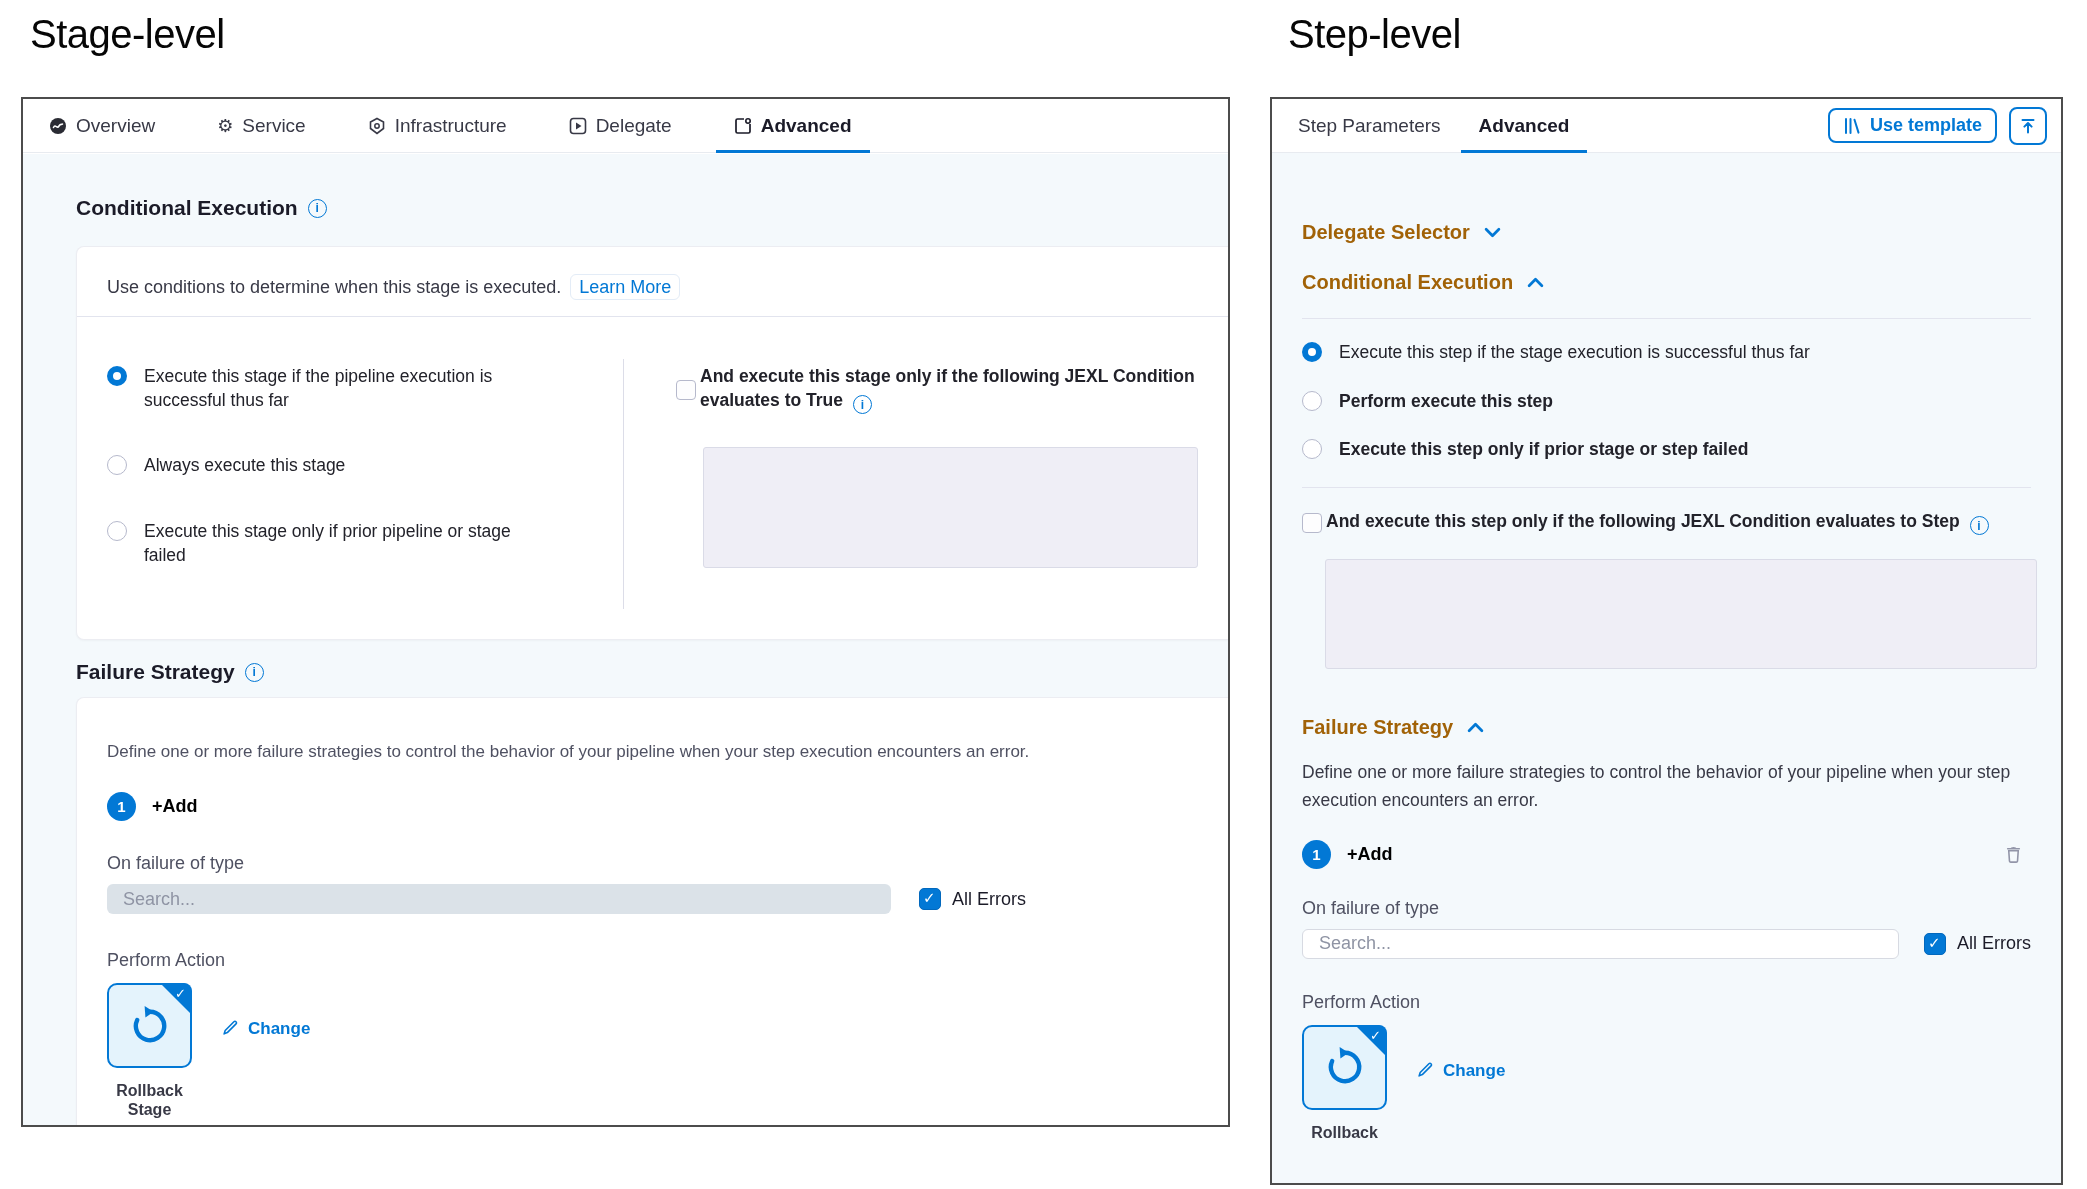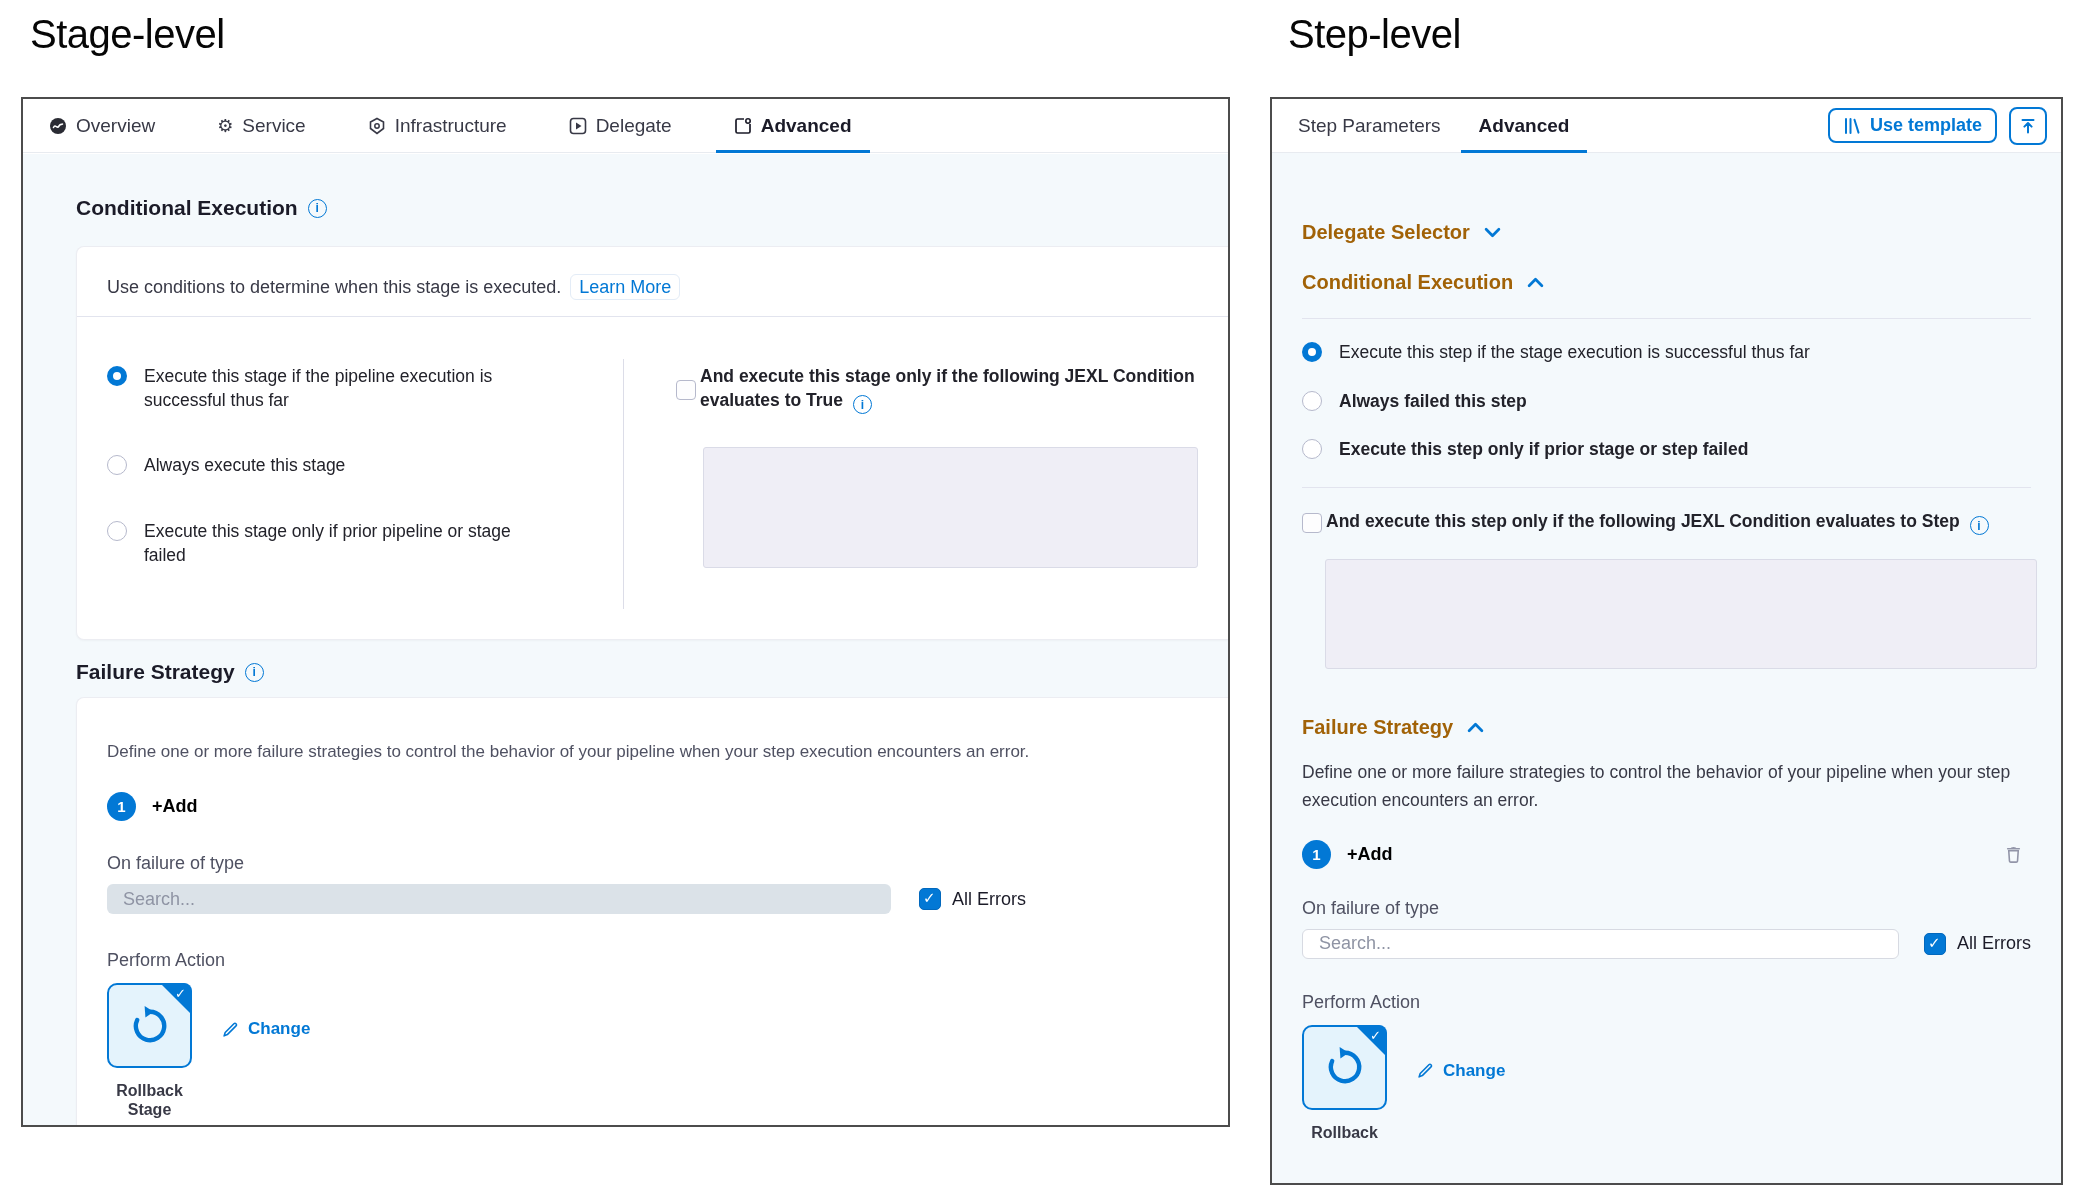--- a/index.html
+++ b/index.html
@@ -63,21 +63,21 @@
   .allerrors .cb { width:22px; height:22px; border-radius:5px; }
   .allerrors-label { font-size:18px; color:#1b1b28; }
 
   .action-row { display:flex; align-items:center; gap:30px; }
   .action-tile { width:85px; height:85px; background:#e4f3fc; border:2px solid #0278d5;
     border-radius:10px; position:relative; display:flex; align-items:center; justify-content:center; cursor:pointer; }
   .action-tile .corner { position:absolute; top:-2px; right:-2px; width:0; height:0;
     border-top:32px solid #0278d5; border-left:32px solid transparent; border-top-right-radius:8px; }
   .action-tile .corner-check { position:absolute; top:1px; right:4px; color:#fff; font-size:13px; font-weight:700; }
   .action-tile .corner-check::before { content:"\2713"; }
-  .change-link { display:flex; align-items:center; gap:9px; color:#0278d5; font-size:17px;
+  .change-link { display:flex; gap:9px; color:#0278d5; font-size:17px;
     font-weight:700; cursor:pointer; text-decoration:none; }
   .tile-caption { width:85px; text-align:center; font-size:16px; font-weight:600; color:#383946;
     line-height:19px; margin-top:13px; }
 
   
   #stage-content { position:absolute; top:55px; bottom:0; left:0; right:0;
     background:#f4f9fc; padding:42px 0 0 53px; }
   .card { background:#fff; border:1px solid #ecedf2; border-right:none; border-radius:8px 0 0 8px;
     box-shadow:0 1px 2px rgba(40,41,61,0.04); }
   #stage-card-cond { margin-top:26px; padding:30px 0 30px 0; }
@@ -321,21 +321,21 @@
 
     <hr class="divider">
 
     <div id="step-radios">
       <div class="radio-row">
         <span class="radio selected"></span>
         <span class="radio-label">Execute this step if the stage execution is successful thus far</span>
       </div>
       <div class="radio-row">
         <span class="radio"></span>
-        <span class="radio-label normal">Always failed this step</span>
+        <span class="radio-label normal">Perform execute this step</span>
       </div>
       <div class="radio-row">
         <span class="radio"></span>
         <span class="radio-label normal">Execute this step only if prior stage or step failed</span>
       </div>
     </div>
 
     <hr class="divider">
 
     <div class="check-row" id="step-jexl-row">

